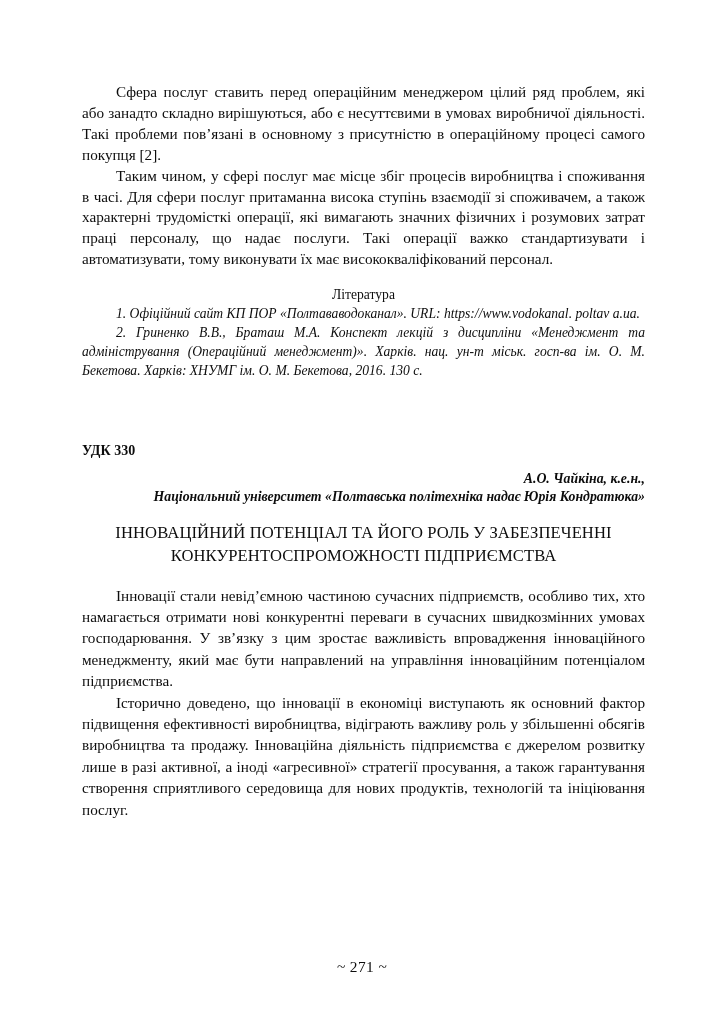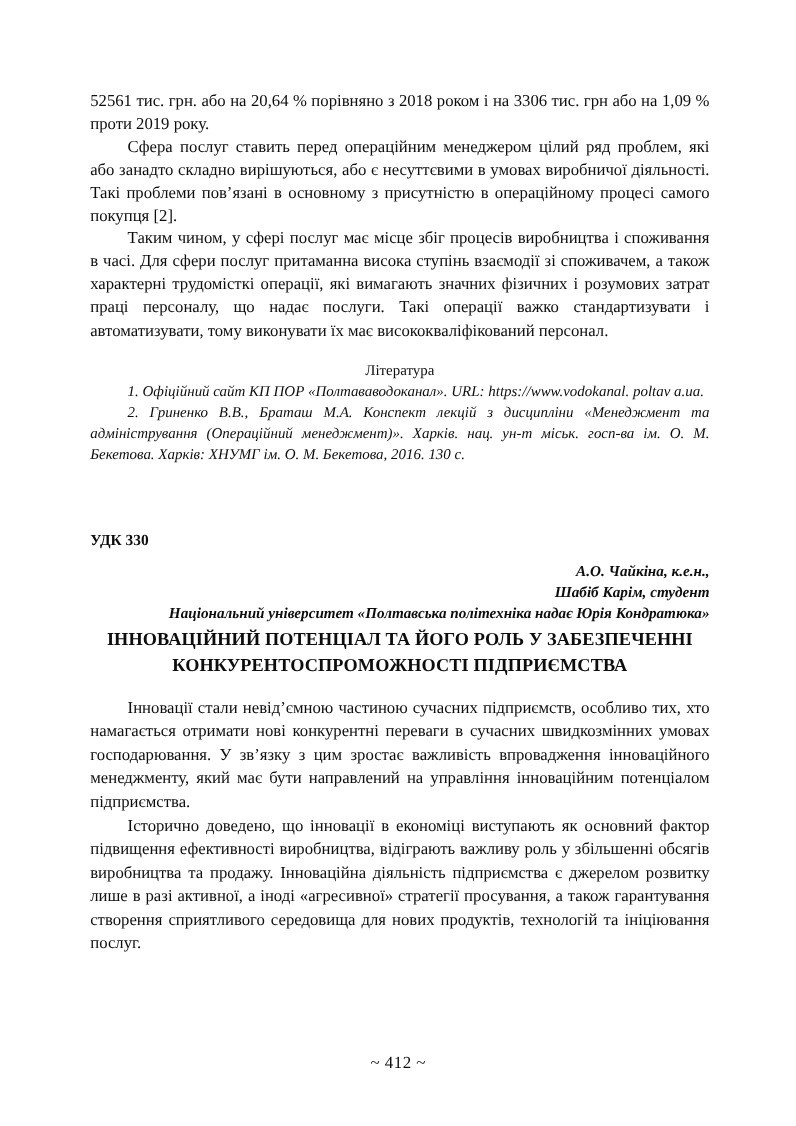--- a/index.html
+++ b/index.html
@@ -73,23 +73,23 @@
   }
   .authors div {
     font-style: italic;
     font-weight: bold;
     font-size: 13.8px;
     line-height: 18.6px;
   }
 
   
   .doc-title {
-    margin-top: 2px;
+    margin-top: 14px;
     text-align: center;
-    font-weight: bold;
+    font-weight: normal;
     font-size: 16.6px;
     line-height: 23.4px;
     letter-spacing: 0.1px;
   }
 
   
   .article {
     margin-top: 17px;
   }
   .article p {
@@ -108,42 +108,40 @@
     letter-spacing: 0.4px;
   }
 </style>
 </head>
 <body>
 
 <div class="page">
   <div class="content">
 
     <div class="para-block">
-      <p class="noindent">52561 тис. грн. або на 20,64 % порівняно з 2018 роком і на 3306 тис. грн або на 1,09 % проти 2019 року.</p>
       <p class="indent">Сфера послуг ставить перед операційним менеджером цілий ряд проблем, які або занадто складно вирішуються, або є несуттєвими в умовах виробничої діяльності. Такі проблеми пов’язані в основному з присутністю в операційному процесі самого покупця [2].</p>
       <p class="indent">Таким чином, у сфері послуг має місце збіг процесів виробництва і споживання в часі. Для сфери послуг притаманна висока ступінь взаємодії зі споживачем, а також характерні трудомісткі операції, які вимагають значних фізичних і розумових затрат праці персоналу, що надає послуги. Такі операції важко стандартизувати і автоматизувати, тому виконувати їх має висококваліфікований персонал.</p>
     </div>
 
     <div class="ref-head">Література</div>
     <div>
       <p class="ref">1. Офіційний сайт КП ПОР «Полтававодоканал». URL: https://www.vodokanal. poltav a.ua.</p>
       <p class="ref">2. Гриненко В.В., Браташ М.А. Конспект лекцій з дисципліни «Менеджмент та адміністрування (Операційний менеджмент)». Харків. нац. ун-т міськ. госп-ва ім. О. М. Бекетова. Харків: ХНУМГ ім. О. М. Бекетова, 2016. 130 с.</p>
     </div>
 
     <div class="udc">УДК 330</div>
 
     <div class="authors">
       <div>А.О. Чайкіна, к.е.н.,</div>
-      <div>Шабіб Карім, студент</div>
       <div>Національний університет «Полтавська політехніка надає Юрія Кондратюка»</div>
     </div>
 
     <div class="doc-title">ІННОВАЦІЙНИЙ ПОТЕНЦІАЛ ТА ЙОГО РОЛЬ У ЗАБЕЗПЕЧЕННІ КОНКУРЕНТОСПРОМОЖНОСТІ ПІДПРИЄМСТВА</div>
 
     <div class="article">
       <p class="indent">Інновації стали невід’ємною частиною сучасних підприємств, особливо тих, хто намагається отримати нові конкурентні переваги в сучасних швидкозмінних умовах господарювання. У зв’язку з цим зростає важливість впровадження інноваційного менеджменту, який має бути направлений на управління інноваційним потенціалом підприємства.</p>
       <p class="indent">Історично доведено, що інновації в економіці виступають як основний фактор підвищення ефективності виробництва, відіграють важливу роль у збільшенні обсягів виробництва та продажу. Інноваційна діяльність підприємства є джерелом розвитку лише в разі активної, а іноді «агресивної» стратегії просування, а також гарантування створення сприятливого середовища для нових продуктів, технологій та ініціювання послуг.</p>
     </div>
 
   </div>
 
-  <div class="page-number">~ 412 ~</div>
+  <div class="page-number">~ 271 ~</div>
 </div>
 
 </body></html>

